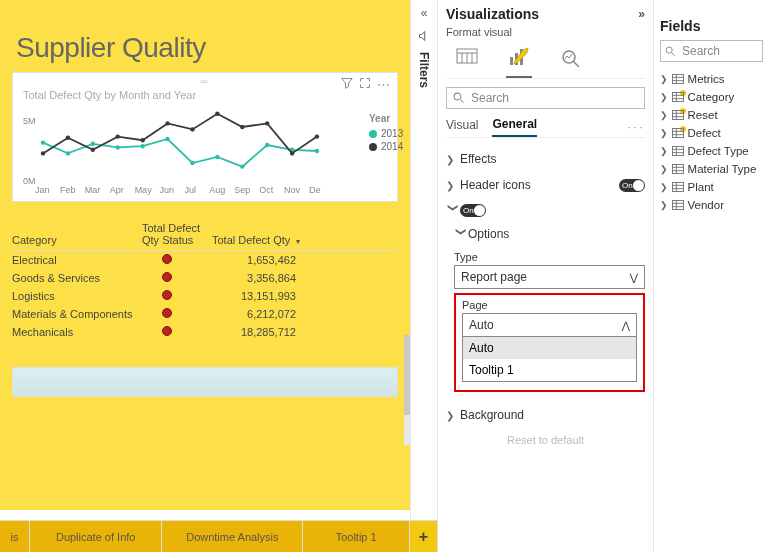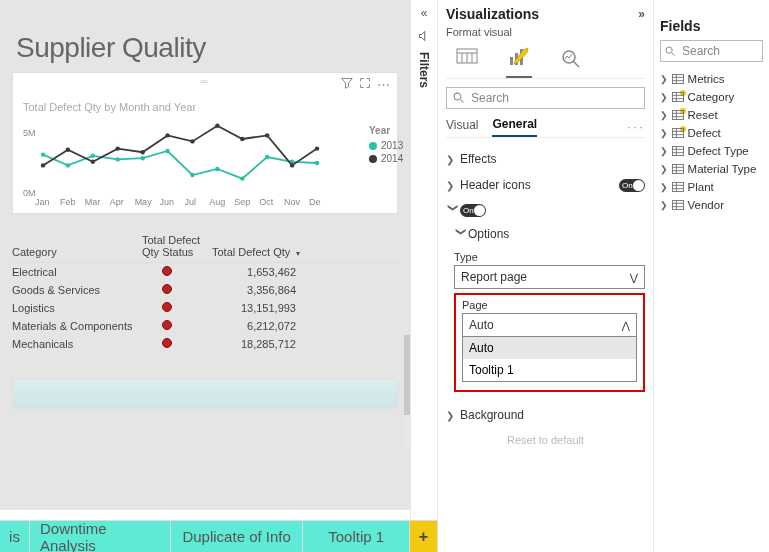--- a/index.html
+++ b/index.html
@@ -1,25 +1,25 @@
 <!DOCTYPE html>
 <html><head>
 <meta charset="utf-8">
 <style>
 * { box-sizing: border-box; margin: 0; padding: 0; font-family: "Segoe UI", Arial, sans-serif; }
 body { width: 769px; height: 552px; overflow: hidden; background: #fff; position: relative; }
 
-.canvas { position: absolute; left: 0; top: 0; width: 410px; height: 510px; background: #e5e5e5; padding: 12px 12px 0 12px; }
+.canvas { position: absolute; left: 0; top: 0; width: 410px; height: 510px; background: #fde047; padding: 12px 12px 0 12px; }
 .page-title { font-size: 28px; font-weight: 300; color: #666; margin: 20px 0 8px 4px; letter-spacing: -0.5px; }
 
 .chart-card { border: 1px solid #e0e0e0; margin-bottom: 20px; position: relative; padding: 6px 8px 6px 8px; background:#fff;}
 .chart-handle { text-align: center; color: #ccc; font-size: 10px; letter-spacing: 2px; line-height: 6px; }
 .chart-actions { position: absolute; right: 6px; top: 4px; display: flex; gap: 6px; color: #888; }
 .chart-actions span { cursor: pointer; font-size: 13px;}
-.chart-title { font-size: 11px; color: #aaa; margin: 16px 0 4px 2px; }
+.chart-title { font-size: 11px; color: #aaa; margin: 4px 0 4px 2px; }
 .chart-body { display: flex; gap: 48px; }
 .chart-plot { flex: 1; }
 .chart-legend { width: 60px; font-size: 10px; padding-top: 8px; }
 .legend-header { color: #888; margin-bottom: 4px; font-weight: bold; }
 .legend-item { display: flex; align-items: center; gap: 4px; color: #666; margin-bottom: 2px;}
 .dot { width: 8px; height: 8px; border-radius: 50%; display: inline-block; }
 .axis-label { font-size: 9px; fill: #888; }
 
 .table-hdr { display: grid; grid-template-columns: 130px 70px 90px; font-size: 11px; color: #444; border-bottom: 1px solid #ddd; padding-bottom: 4px; align-items: end;}
 .table-hdr .c2, .table-hdr .c3 { position: relative; }
@@ -27,21 +27,21 @@
 .table-row { display: grid; grid-template-columns: 130px 70px 90px; font-size: 11px; color: #444; padding: 3px 0; }
 .table-row .c2 { text-align: left; padding-left: 20px;}
 .table-row .c3 { text-align: right; padding-right: 6px;}
 .status-dot { width: 10px; height: 10px; border-radius: 50%; background: #b22; border:1px solid #811; display:inline-block;}
 .table-scroll { position: absolute; right: 0; top: 335px; width: 6px; height: 110px; background: #e8e8e8;}
 .table-scroll-thumb { width:6px; height:80px; background:#c8c8c8;}
 
 .map-stub { height: 30px; background: linear-gradient(#dbeef0, #cfe4e7); border:1px solid #e0e0e0; margin-top: 26px;}
 
 .page-tabs { position: absolute; left:0; bottom:0; width: 438px; height: 32px; display:flex; border-top:1px solid #ddd; background:#f8f8f8;}
-.page-tab { border-right:1px solid #ddd; font-size:15px; color:#555; display:flex; align-items:center; justify-content:center; padding: 0 10px; background:#5eead4;}
+.page-tab { border-right:1px solid #ddd; font-size:11px; color:#555; display:flex; align-items:center; justify-content:center; padding: 0 10px; background:#eab308;}
 .page-tab:first-child { width:30px;}
 .page-tab.add { background:#f2c811; width:28px; font-size:16px; font-weight:bold; color:#444;}
 
 .filters-rail { position:absolute; left: 410px; top:0; width:28px; height: 520px; border-left:1px solid #e8e8e8; border-right:1px solid #e8e8e8; background:#fff; display:flex; flex-direction:column; align-items:center; padding-top:6px; gap:10px;}
 .filters-rail .lbl { writing-mode: vertical-rl; font-size: 12px; color:#333; font-weight:600;}
 .collapse-ic { font-size:12px; color:#555;}
 
 .viz-pane { position:absolute; left: 438px; top:0; width: 216px; height: 552px; border-right:1px solid #e8e8e8; background:#fff; padding: 6px 8px; overflow:hidden;}
 .pane-hdr { display:flex; justify-content:space-between; align-items:center; font-size:14px; font-weight:600; color:#222; margin-bottom:4px;}
 .sub-hdr { font-size:11px; color:#555; margin-bottom:4px;}
@@ -194,22 +194,22 @@
   </div>
   <div class="table-scroll">
       <div class="table-scroll-thumb"></div>
     </div>
 
   <div class="map-stub"></div>
 </div>
 
 <div class="page-tabs">
   <div class="page-tab">is</div>
+  <div class="page-tab" style="flex:1.3">Duplicate of Info</div>
   <div class="page-tab" style="flex:1.4">Downtime Analysis</div>
-  <div class="page-tab" style="flex:1.3">Duplicate of Info</div>
   <div class="page-tab" style="flex:1">Tooltip 1</div>
   <div class="page-tab add">+</div>
 </div>
 
 <div class="filters-rail">
   <span class="collapse-ic">«</span>
   <span class="collapse-ic">
     <svg width="12" height="12" viewBox="0 0 16 16">
         <path d="M2 6h3l4-4v12l-4-4H2z" fill="none" stroke="#555" stroke-width="1.2"></path>
       </svg>

